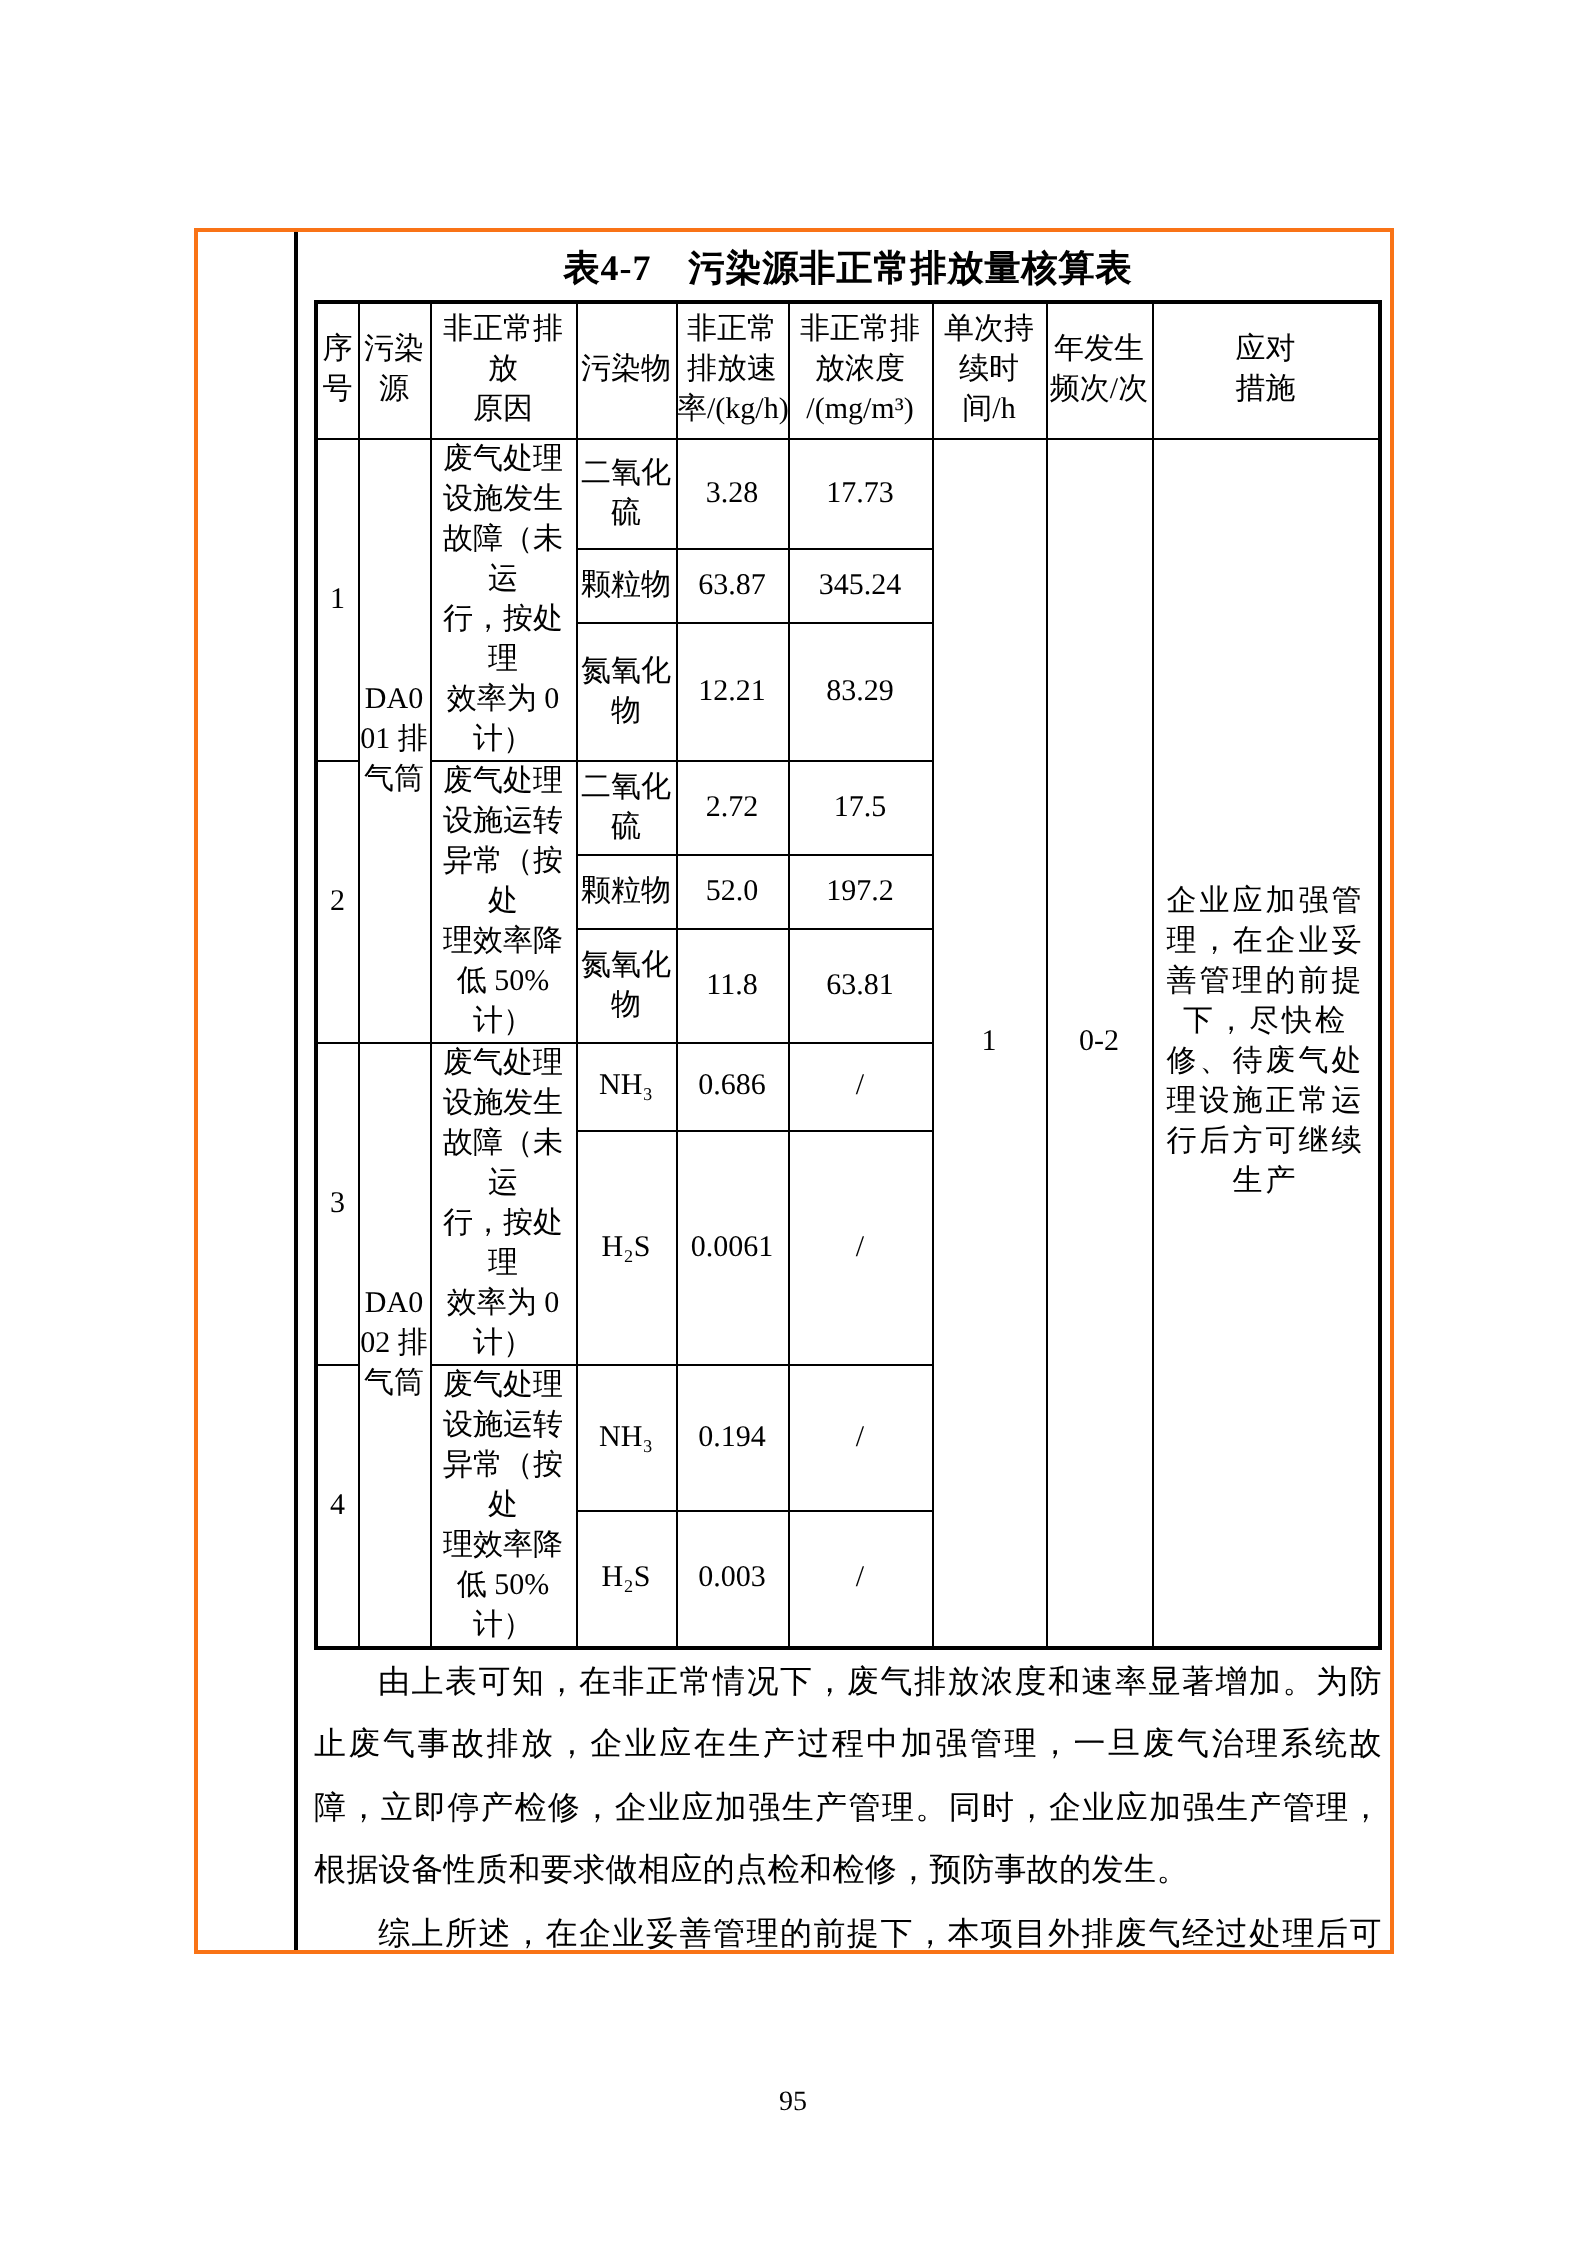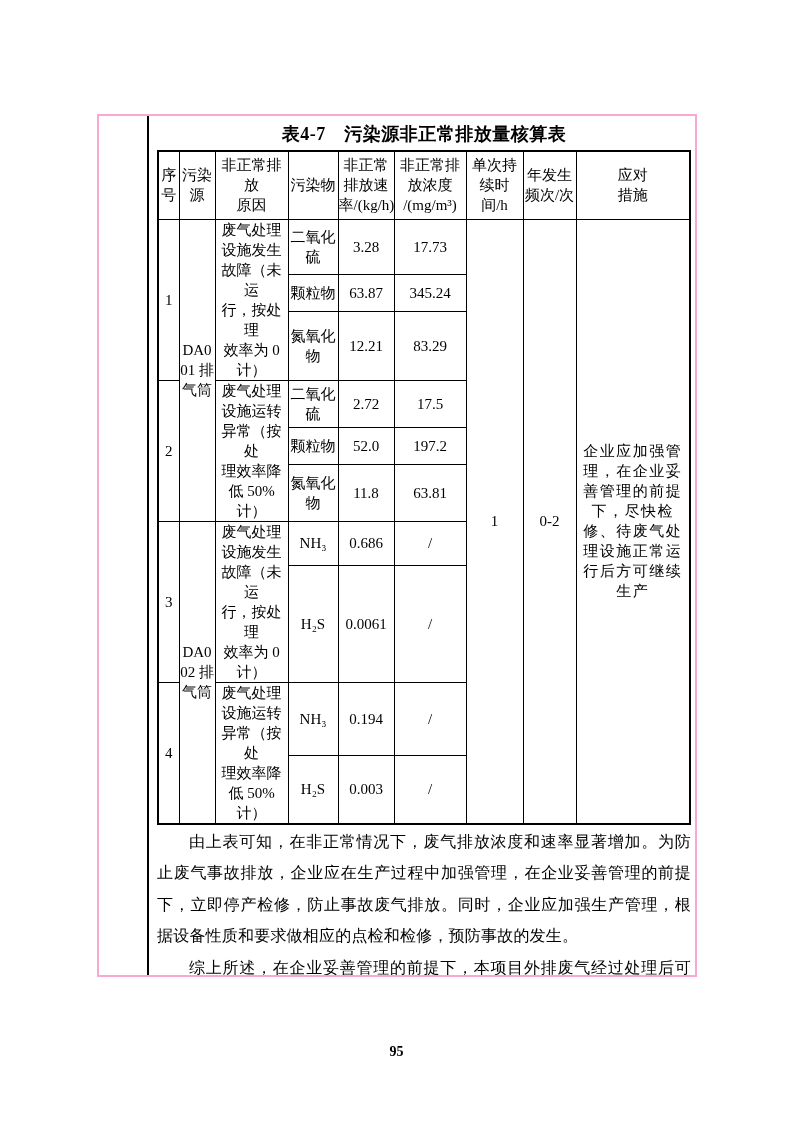--- a/index.html
+++ b/index.html
@@ -2,21 +2,21 @@
 <html><head>
 <meta charset="utf-8">
 <style>
   html,body{margin:0;padding:0;}
   body{
     width:793px;height:1122px;background:#ffffff;position:relative;
     font-family:"Liberation Serif","DejaVu Serif",serif;color:#000;
   }
   .doc-box{
     position:absolute;left:97px;top:114px;width:600px;height:863px;
-    border:2px solid #f9a8d4;box-sizing:border-box;display:flex;overflow:hidden;background:#fff;
+    border:2px solid #f97316;box-sizing:border-box;display:flex;overflow:hidden;background:#fff;
   }
   .left-strip{width:48px;flex:none;border-right:2px solid #000;}
   .content{flex:1;box-sizing:border-box;padding:4px 6px 0 8px;}
   .table-title{
     text-align:center;font-weight:bold;font-size:18px;line-height:26px;
     margin:1px 0 3px 0;letter-spacing:0.5px;white-space:pre;
   }
   table.emissions{
     width:532px;border-collapse:collapse;table-layout:fixed;
     border:2px solid #000;
@@ -35,21 +35,20 @@
   .r40{height:40px}.r27{height:27px}.r50{height:50px}.r42{height:42px}
   .r33{height:33px}.r87{height:87px}.r46{height:46px}.rhdr{height:68px}
   .body-text{
     width:534px;font-size:16px;line-height:31.5px;text-align:justify;
     margin-top:1px;letter-spacing:0.2px;
   }
   .body-text p{margin:0;text-indent:2em;}
   .page-number{
     position:absolute;left:0;top:1044px;width:793px;text-align:center;
     font-size:14px;
-    font-weight:bold;
   }
 </style>
 </head>
 <body>
 
 <div class="doc-box">
   <div class="left-strip"></div>
   <div class="content">
 
     <div class="table-title">表4-7　污染源非正常排放量核算表</div>
@@ -179,21 +178,21 @@
         </tr>
         <tr class="r42">
           <td>H₂S</td>
           <td>0.003</td>
           <td>/</td>
         </tr>
       </tbody>
     </table>
 
     <div class="body-text">
-      <p>由上表可知，在非正常情况下，废气排放浓度和速率显著增加。为防止废气事故排放，企业应在生产过程中加强管理，在企业妥善管理的前提下，立即停产检修，防止事故废气排放。同时，企业应加强生产管理，根据设备性质和要求做相应的点检和检修，预防事故的发生。</p>
+      <p>由上表可知，在非正常情况下，废气排放浓度和速率显著增加。为防止废气事故排放，企业应在生产过程中加强管理，一旦废气治理系统故障，立即停产检修，企业应加强生产管理。同时，企业应加强生产管理，根据设备性质和要求做相应的点检和检修，预防事故的发生。</p>
       <p>综上所述，在企业妥善管理的前提下，本项目外排废气经过处理后可达标排放。</p>
 
     </div>
 
   </div>
 </div>
 
 <div class="page-number">95</div>
 
 </body></html>

